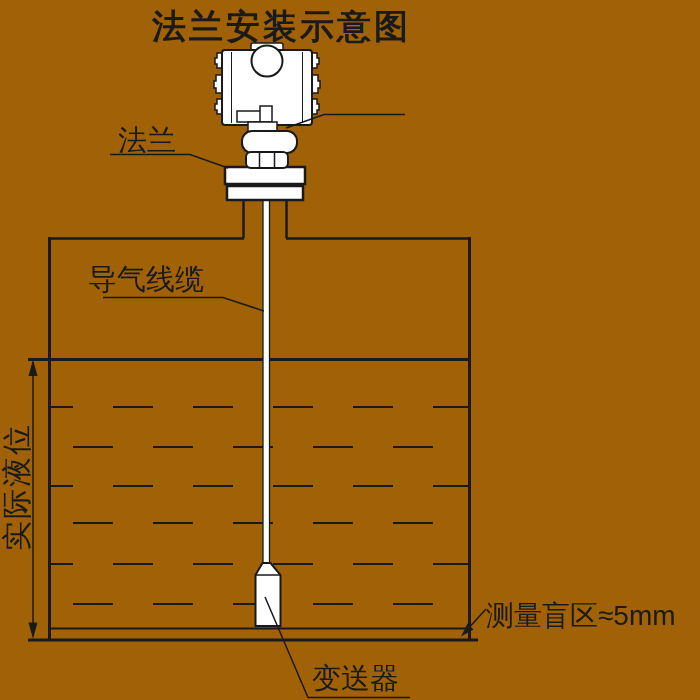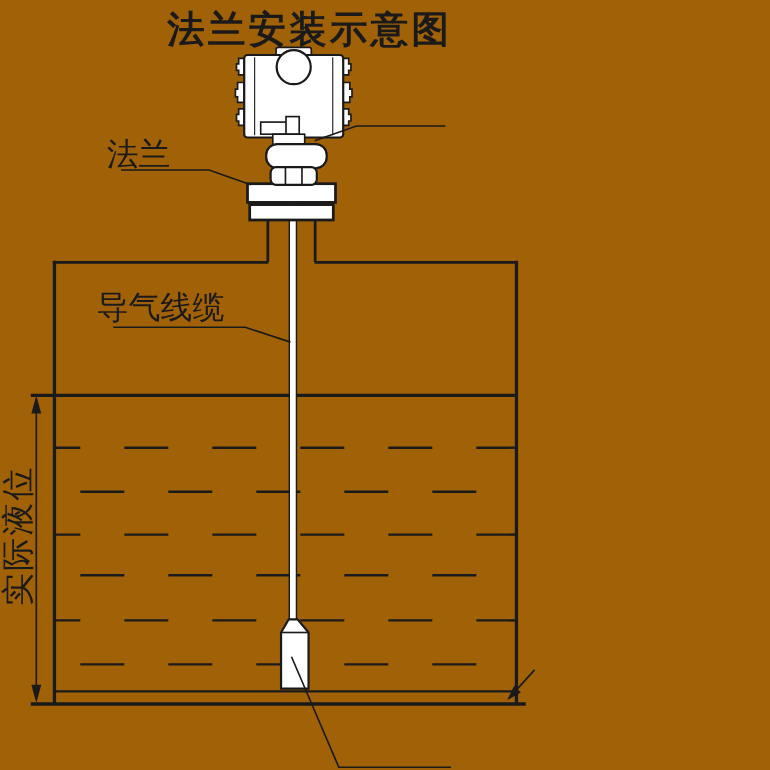--- a/index.html
+++ b/index.html
@@ -3,21 +3,21 @@
 <meta charset="utf-8">
 <style>
   html,body{margin:0;padding:0;background:#ffffff;}
   #stage{
     position:relative;width:700px;height:700px;background:#a16207;overflow:hidden;
     font-family:"Liberation Sans","DejaVu Sans",sans-serif;color:#1a1a1a;
   }
   #lineart{position:absolute;left:0;top:0;width:700px;height:700px;}
   .lbl{position:absolute;white-space:nowrap;color:#1a1a1a;}
   .title{left:152px;top:4px;font-size:34px;font-weight:700;letter-spacing:3px;}
-  .lbl-flange{left:97px;top:121px;font-size:29px;}
+  .lbl-flange{left:118px;top:121px;font-size:29px;}
   .lbl-junction{left:332px;top:79px;font-size:29px;}
   .lbl-aircable{left:88px;top:260px;font-size:29px;}
   .lbl-transmitter{left:312px;top:659px;font-size:29px;}
   .lbl-blindzone{left:486px;top:597px;font-size:28px;}
   .lbl-level{
     left:-63px;top:470px;width:160px;height:34px;line-height:34px;
     font-size:30px;text-align:center;letter-spacing:2px;
     transform:rotate(-90deg);
   }
 </style>
@@ -117,14 +117,16 @@
 
   <div class="lbl title">法兰安装示意图</div>
 
 
   <div class="lbl lbl-flange">法兰</div>
 
   <div class="lbl lbl-aircable">导气线缆</div>
 
   <div class="lbl lbl-level">实际液位</div>
 
+  <div class="lbl lbl-blindzone">测量盲区≈5mm</div>
 
+  <div class="lbl lbl-transmitter">变送器</div>
 </div>
 
 </body></html>

